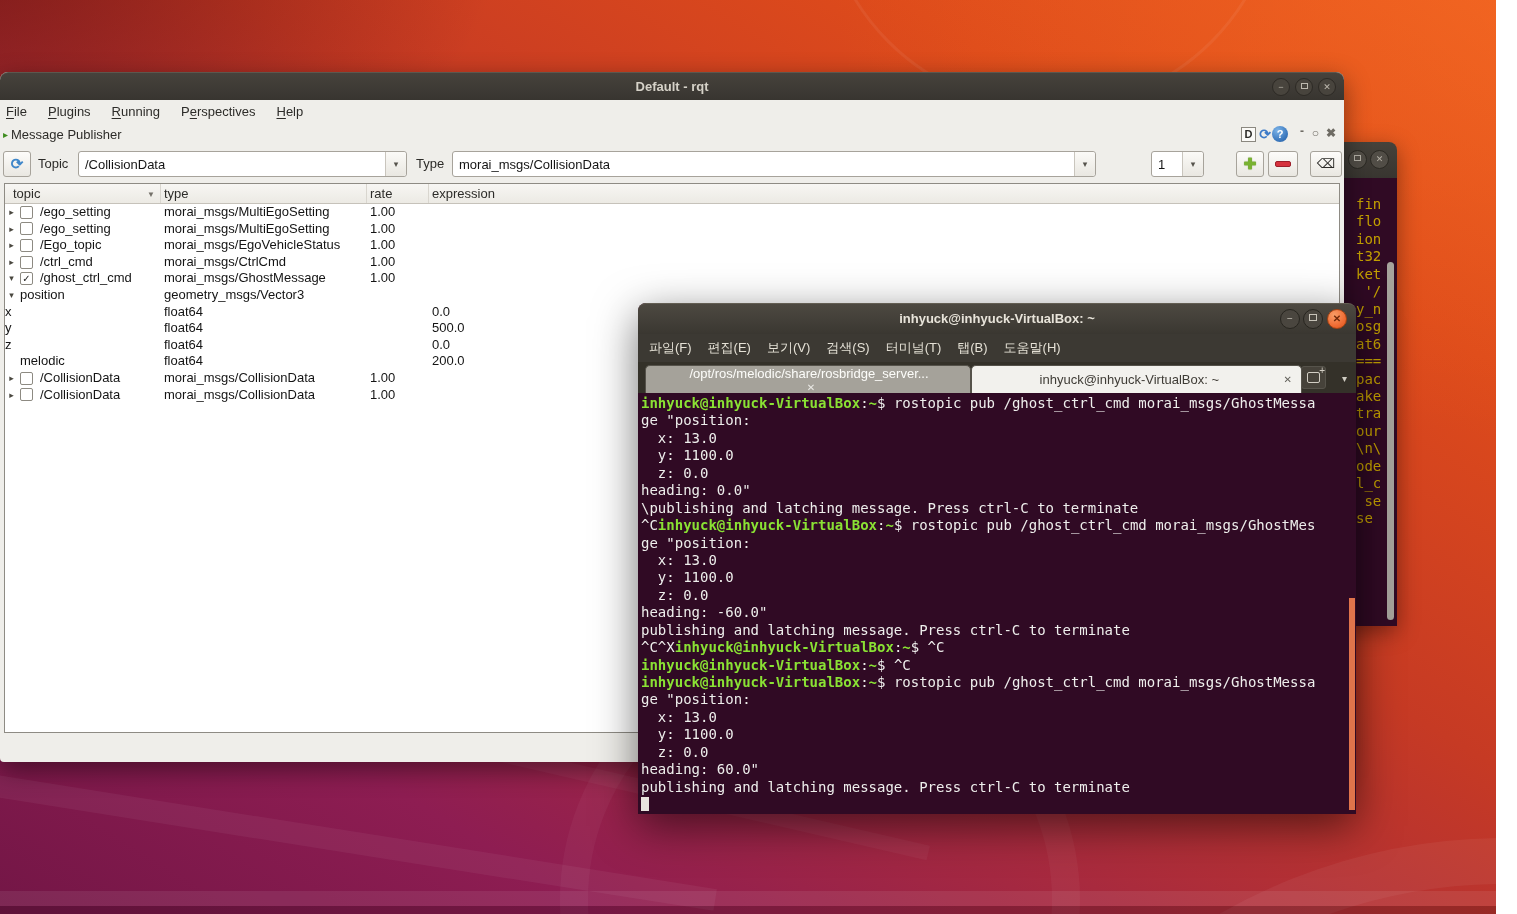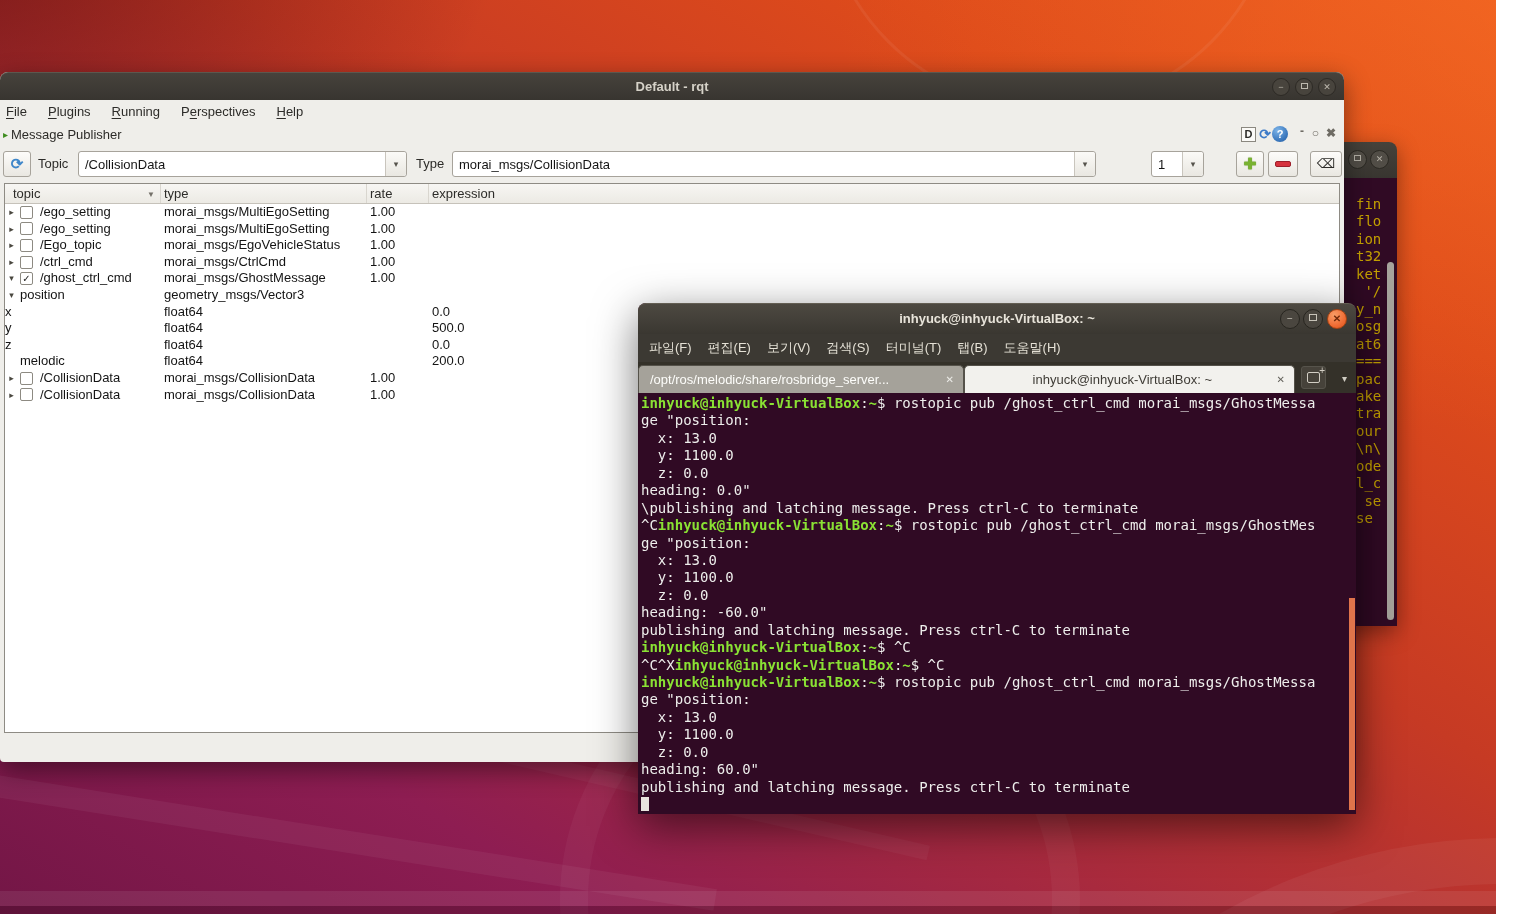--- a/index.html
+++ b/index.html
@@ -117,21 +117,21 @@
   .tw-btn { position:absolute; top:5px; width:20px; height:20px; border-radius:50%; background:#4a463f;
             border:1px solid #27251f; color:#c7c3b8; font-size:10px; text-align:center; line-height:18px; }
   .tw-btn .sq { display:inline-block; width:8px; height:7px; border:1px solid #c7c3b8; margin-bottom:1px; }
   .tw-close { background:radial-gradient(circle at 35% 28%, #f89d66, #ef6b33 62%, #d8531e);
               border:1px solid #a84312; color:#6f2809; font-weight:bold; }
   .term-menubar { height:28px; background:#3c3933; display:flex; align-items:center; gap:16px;
                   padding-left:11px; color:#e5e1d6; font-size:13px; }
   .term-tabbar { height:31px; background:#343129; position:relative; display:flex; align-items:flex-end; }
   .tab { height:28px; display:flex; align-items:center; padding:0 9px; font-size:13px;
          border:1px solid #55524a; border-bottom:none; border-radius:5px 5px 0 0; }
-  .tab-1 { width:326px; background:#a5a29a; color:#fdfdfa; }
+  .tab-1 { width:326px; margin-left:7px; background:#a5a29a; color:#fdfdfa;flex-direction:column; }
   .tab-2 { width:331px; background:#f2f1ed; color:#3f3c36; }
   .tab-label { flex:1; text-align:center; overflow:hidden; white-space:nowrap; }
   .tab-1 .tab-label { text-align:left; padding-left:2px; }
   .tab-close { font-size:10px; margin-left:6px; opacity:.8; }
   .newtab { position:absolute; right:30px; bottom:4px; width:25px; height:23px; border:1px solid #56534b;
             border-radius:3px; background:#46423a; }
   .nt-icon { display:block; width:13px; height:11px; border:1px solid #d2cec4; border-radius:2px;
              margin:5px auto 0; position:relative; }
   .nt-icon::after { content:"+"; position:absolute; right:-6px; top:-8px; font-size:10px; color:#d2cec4; }
   .tab-dd { position:absolute; right:9px; bottom:9px; color:#cfccc2; font-size:10px; }
@@ -399,22 +399,22 @@
         <div class="tline"><span class="c-w">  z: 0.0</span></div>
         <div class="tline"><span class="c-w">heading: 0.0"</span></div>
         <div class="tline"><span class="c-w">\publishing and latching message. Press ctrl-C to terminate</span></div>
         <div class="tline"><span class="c-w">^C</span><span class="c-g">inhyuck@inhyuck-VirtualBox</span><span class="c-w">:</span><span class="c-g">~</span><span class="c-w">$ rostopic pub /ghost_ctrl_cmd morai_msgs/GhostMes</span></div>
         <div class="tline"><span class="c-w">ge "position:</span></div>
         <div class="tline"><span class="c-w">  x: 13.0</span></div>
         <div class="tline"><span class="c-w">  y: 1100.0</span></div>
         <div class="tline"><span class="c-w">  z: 0.0</span></div>
         <div class="tline"><span class="c-w">heading: -60.0"</span></div>
         <div class="tline"><span class="c-w">publishing and latching message. Press ctrl-C to terminate</span></div>
+        <div class="tline"><span class="c-w">^C^X</span><span class="c-g">inhyuck@inhyuck-VirtualBox</span><span class="c-w">:</span><span class="c-g">~</span><span class="c-w">$ ^C</span></div>
         <div class="tline"><span class="c-g">inhyuck@inhyuck-VirtualBox</span><span class="c-w">:</span><span class="c-g">~</span><span class="c-w">$ ^C</span></div>
-        <div class="tline"><span class="c-w">^C^X</span><span class="c-g">inhyuck@inhyuck-VirtualBox</span><span class="c-w">:</span><span class="c-g">~</span><span class="c-w">$ ^C</span></div>
         <div class="tline"><span class="c-g">inhyuck@inhyuck-VirtualBox</span><span class="c-w">:</span><span class="c-g">~</span><span class="c-w">$ rostopic pub /ghost_ctrl_cmd morai_msgs/GhostMessa</span></div>
         <div class="tline"><span class="c-w">ge "position:</span></div>
         <div class="tline"><span class="c-w">  x: 13.0</span></div>
         <div class="tline"><span class="c-w">  y: 1100.0</span></div>
         <div class="tline"><span class="c-w">  z: 0.0</span></div>
         <div class="tline"><span class="c-w">heading: 60.0"</span></div>
         <div class="tline"><span class="c-w">publishing and latching message. Press ctrl-C to terminate</span></div>
         <div class="tline"><span class="cursor"></span></div>
       </div>
     <div class="term-scroll"></div>

